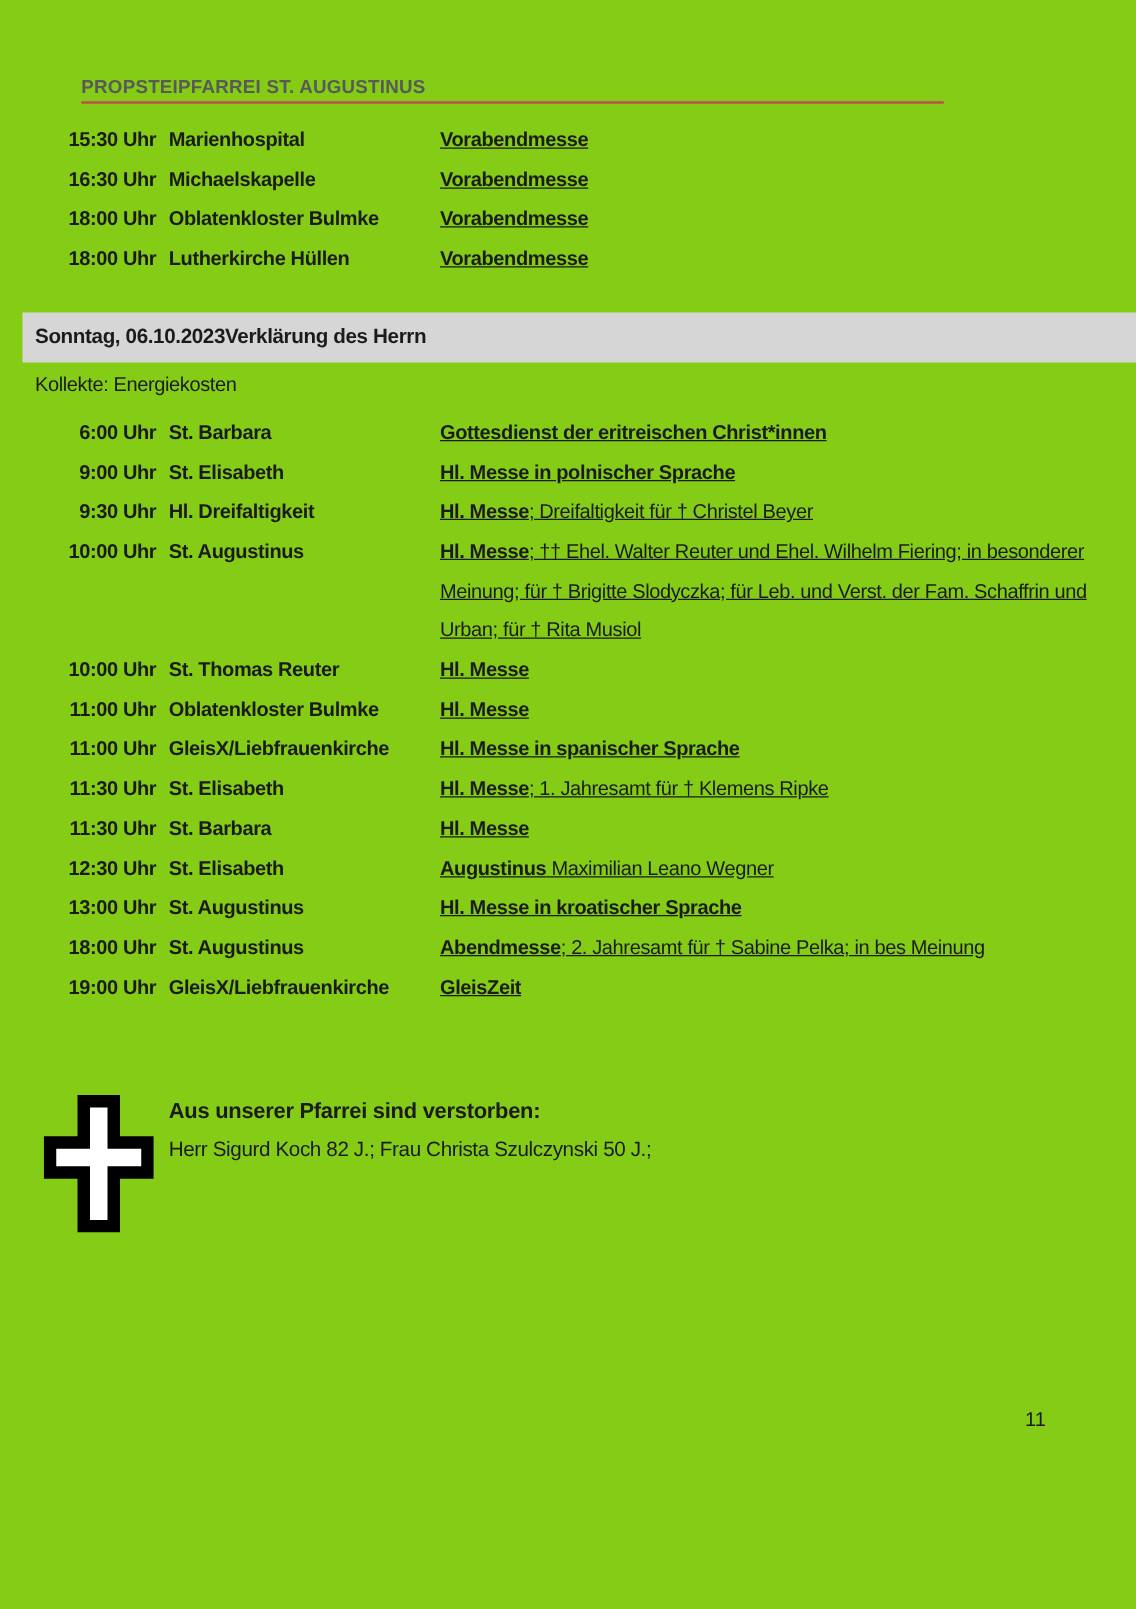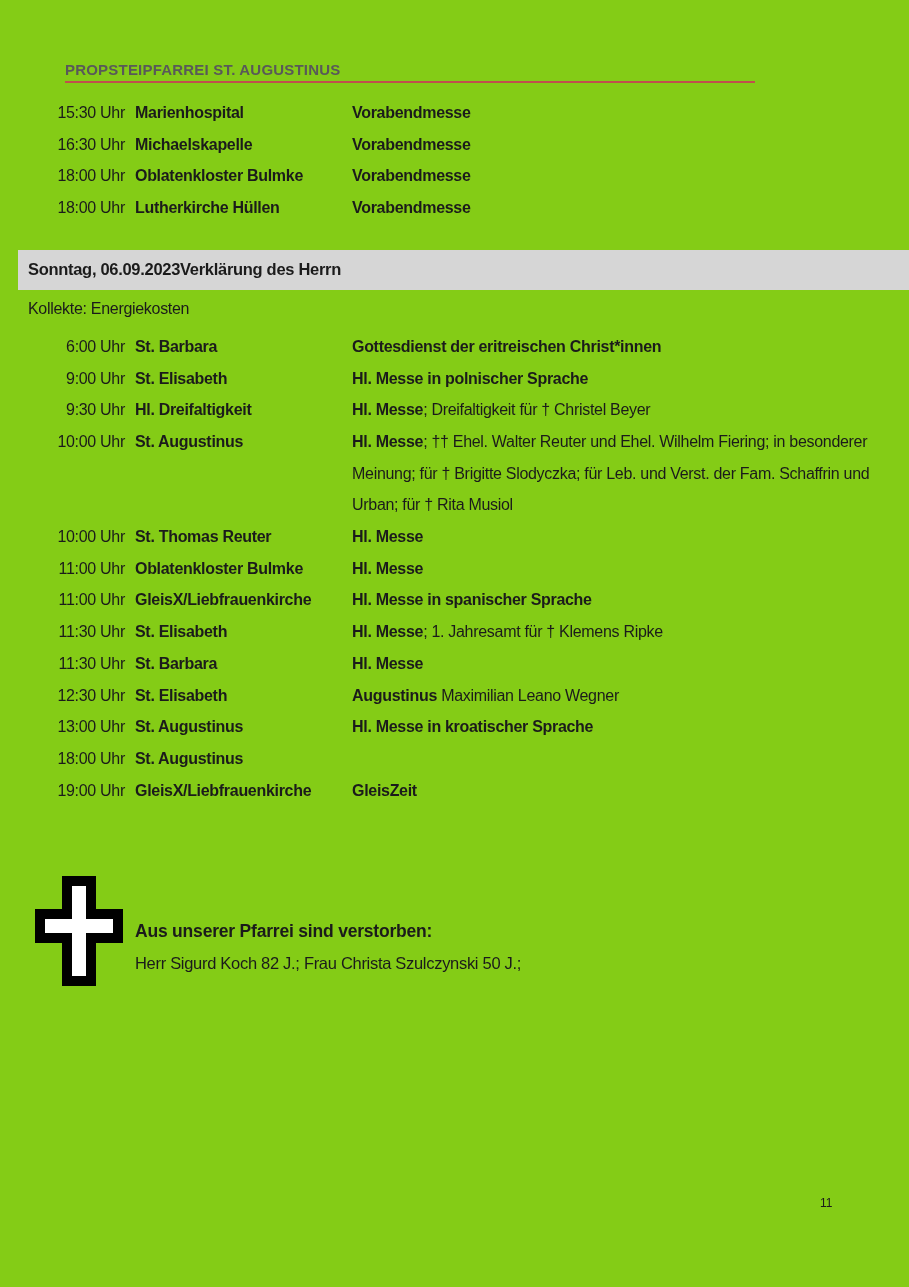--- a/index.html
+++ b/index.html
@@ -40,30 +40,31 @@
   .rows{margin-top:14px;}
   .rows.sunday{margin-top:7px;}
   .row{
     display:grid;
     grid-template-columns:125px 227px 1fr;
     line-height:31.7px;
     font-size:16px;
   }
   .c-time{
     text-align:right;
-    font-weight:normal;
+    font-weight:bold;
     white-space:nowrap;
   }
   .c-loc{
     padding-left:10px;
     font-weight:bold;
     white-space:nowrap;
   }
   .c-desc{
     padding-right:20px;
+    text-decoration:underline;
   }
   .c-desc b{font-weight:bold;}
   
   .day-banner{
     margin-top:26px;
     margin-left:18px;
     width:891px;
     box-sizing:border-box;
     background:var(--banner-bg);
     padding:4px 10px 6px 10px;
@@ -84,36 +85,36 @@
     line-height:31px;
   }
   
   .deceased{
     margin-top:70px;
     margin-left:35px;
     display:flex;
     align-items:flex-start;
   }
   .cross-icon{flex:0 0 auto;}
-  .deceased-text{margin-left:12px;margin-top:43px;}
+  .deceased-text{margin-left:12px;}
   .deceased-heading{
     margin-top:2px;
     font-size:17.5px;
     font-weight:bold;
     letter-spacing:-0.2px;
   }
   .deceased-names{
     margin-top:12px;
     font-size:16.5px;
   }
   .page-number{
     position:absolute;
-    top:1196px;
+    top:1128px;
     left:820px;
-    font-size:12px;
+    font-size:16px;
     letter-spacing:0;
   }
 </style>
 </head>
 <body>
 
 <div class="page">
 
   <div class="masthead">
     <div class="masthead-title">PROPSTEIPFARREI ST. AUGUSTINUS</div>
@@ -142,21 +143,21 @@
 
       <div class="row">
         <span class="c-time">18:00 Uhr</span>
         <span class="c-loc">Lutherkirche Hüllen</span>
         <span class="c-desc"><b>Vorabendmesse</b><span></span></span>
       </div>
     </div>
 
   <div class="day-banner">
     <div class="banner-line1">
-      <span>Sonntag, 06.09.2023</span><span class="banner-feast">Verklärung des Herrn</span>
+      <span>Sonntag, 06.10.2023</span><span class="banner-feast">Verklärung des Herrn</span>
     </div>
   </div>
 
   <div class="kollekte">Kollekte: Energiekosten</div>
 
   <div class="rows sunday">
 
       <div class="row">
         <span class="c-time">6:00 Uhr</span>
         <span class="c-loc">St. Barbara</span>
@@ -219,20 +220,21 @@
 
       <div class="row">
         <span class="c-time">13:00 Uhr</span>
         <span class="c-loc">St. Augustinus</span>
         <span class="c-desc"><b>Hl. Messe in kroatischer Sprache</b><span></span></span>
       </div>
 
       <div class="row">
         <span class="c-time">18:00 Uhr</span>
         <span class="c-loc">St. Augustinus</span>
+        <span class="c-desc"><b>Abendmesse</b><span>; 2. Jahresamt für † Sabine Pelka; in bes Meinung</span></span>
       </div>
 
       <div class="row">
         <span class="c-time">19:00 Uhr</span>
         <span class="c-loc">GleisX/Liebfrauenkirche</span>
         <span class="c-desc"><b>GleisZeit</b><span></span></span>
       </div>
     </div>
 
   <div class="deceased">

